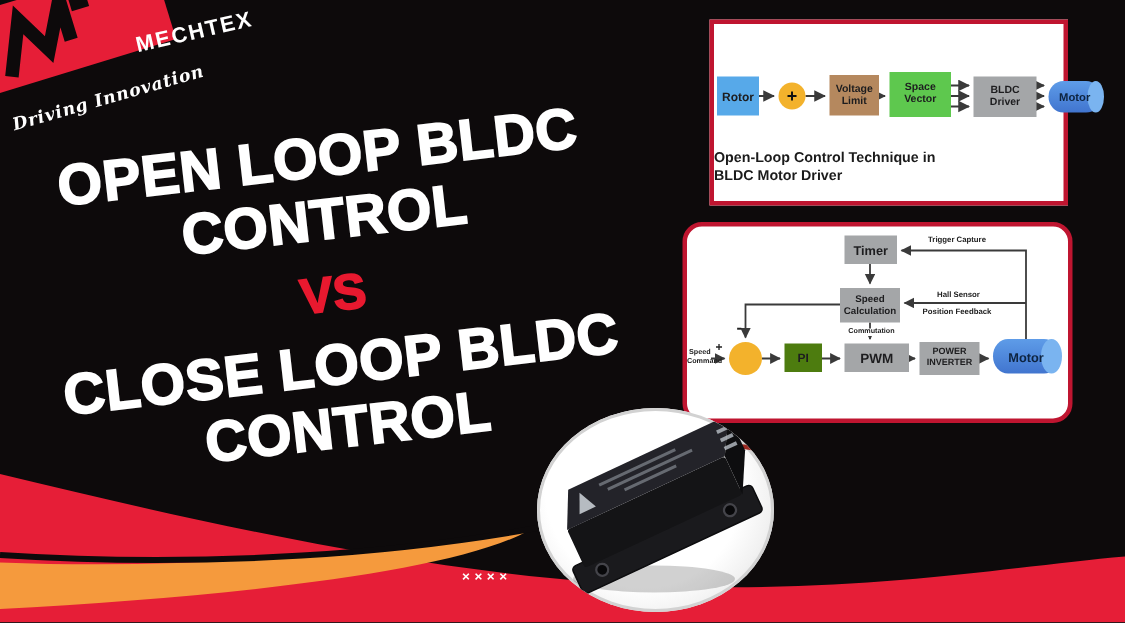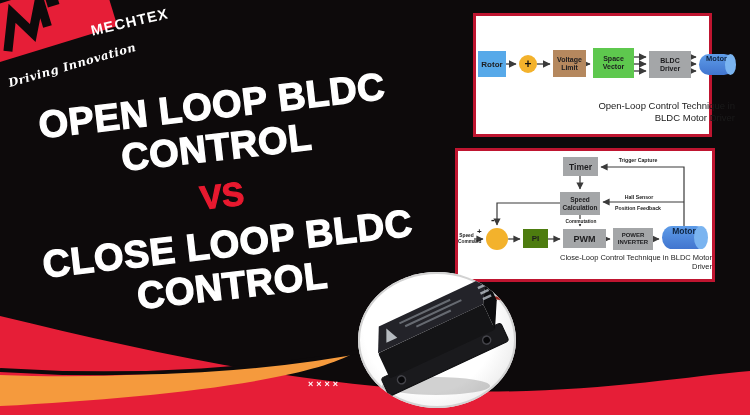--- a/index.html
+++ b/index.html
@@ -51,30 +51,30 @@
     text-align:center; font-weight:bold; color:#1d1d1f; white-space:pre-line;
   }
   .sum {
     position:absolute; border-radius:50%; background:var(--sum_yellow,#f3b22c);
     display:flex; align-items:center; justify-content:center;
     font-weight:bold; color:#111;
   }
   .cyl {
     position:absolute; border-radius:10px / 50%;
     background:linear-gradient(180deg,#5e9ce8,#4175cf);
-    display:flex; align-items:flex-start; justify-content:center;
+    display:flex; align-items:center; justify-content:center;
     font-weight:bold; color:#0e2440;
   }
   .cyl::after {
     content:''; position:absolute; right:-2px; top:0; width:32%; height:100%;
     border-radius:50%; background:#7ab4f0;
   }
   .cyl span { position:relative; z-index:1; }
   .cap {
-    position:absolute; text-align:right; font-weight:normal; color:#1b1b1b;
+    position:absolute; text-align:left; font-weight:bold; color:#1b1b1b;
     white-space:pre-line;
   }
   .tlabel { position:absolute; font-weight:bold; color:#222; white-space:pre-line; text-align:center; }
   
   .photo-circle {
     position:absolute; left:358px; top:272px; width:158px; height:136px;
     border-radius:50%; overflow:hidden;
     background:radial-gradient(circle at 45% 40%, #ffffff 55%, #f1f1f1 72%, #d8d8d8 90%, #c3c3c3 100%);
     box-shadow:0 0 0 2px #d2d2d2 inset;
   }
@@ -143,21 +143,21 @@
       <div class="blk" style="left:173px; top:35px; width:42px; height:27px; background:#a4a6a8; font-size:7px; line-height:8px;">BLDC
 Driver</div>
       <div class="cyl" style="left:223px; top:38px; width:35px; height:21px; font-size:7.5px;">
         <span>Motor</span>
       </div>
       <div class="cap" style="left:0; top:84px; width:259px; font-size:9.5px; line-height:11.5px;">Open-Loop Control Technique in
 BLDC Motor Driver</div>
     </div>
   </div>
 
-  <div class="panel" style="left:455px; top:148px; width:260px; height:134px;">
+  <div class="panel" style="left:455px; top:148px; width:260px; height:134px;border-radius:13px;">
     <div class="panel-inner">
       <svg class="lines" width="254" height="128">
         <g stroke="#3a3a3a" stroke-width="1.2" fill="none">
           <line x1="122" y1="25" x2="122" y2="38" marker-end="url(#ah)"></line>
           <line x1="122" y1="64" x2="122" y2="75" marker-end="url(#ah)"></line>
           <line x1="16" y1="88" x2="25" y2="88" marker-end="url(#ah)"></line>
           <line x1="50" y1="88" x2="62" y2="88" marker-end="url(#ah)"></line>
           <line x1="90" y1="88" x2="102" y2="88" marker-end="url(#ah)"></line>
           <line x1="148" y1="88" x2="152" y2="88" marker-end="url(#ah)"></line>
           <line x1="195" y1="88" x2="201" y2="88" marker-end="url(#ah)"></line>
@@ -178,22 +178,20 @@
       </div>
       <div class="sum" style="left:28px; top:77px; width:22px; height:22px;"></div>
       <div class="tlabel" style="left:33px; top:62px; font-size:11px;">-</div>
       <div class="tlabel" style="left:19px; top:76px; font-size:8px;">+</div>
       <div class="tlabel" style="left:0px; top:82px; width:17px; font-size:4.8px; line-height:5.5px;">Speed
 Command</div>
       <div class="tlabel" style="left:150px; top:6px; width:60px; font-size:5.2px;">Trigger Capture</div>
       <div class="tlabel" style="left:155px; top:43px; width:52px; font-size:5.2px;">Hall Sensor</div>
       <div class="tlabel" style="left:148px; top:54px; width:64px; font-size:5.2px;">Position Feedback</div>
       <div class="tlabel" style="left:100px; top:68px; width:46px; font-size:4.8px; background:#fff;">Commutation</div>
-      <div class="cap" style="left:0; top:102px; width:254px; font-size:7.5px; line-height:9px;">Close-Loop Control Technique in BLDC Motor
-Driver</div>
     </div>
   </div>
 
   <div class="photo-circle">
     <svg width="158" height="136" viewBox="0 0 158 136">
       <ellipse cx="78" cy="114" rx="54" ry="9" fill="rgba(0,0,0,0.18)"></ellipse>
       <path d="M124,16 q16,-8 32,-4" stroke="#3c3c40" stroke-width="4" fill="none"></path>
       <path d="M128,26 q18,-2 30,8" stroke="#9c2a22" stroke-width="3" fill="none"></path>
       <g transform="translate(76,64) rotate(-25)">
         <rect x="-66" y="16" width="132" height="20" rx="3" fill="#1a1a1d" stroke="#0c0c0e"></rect>

